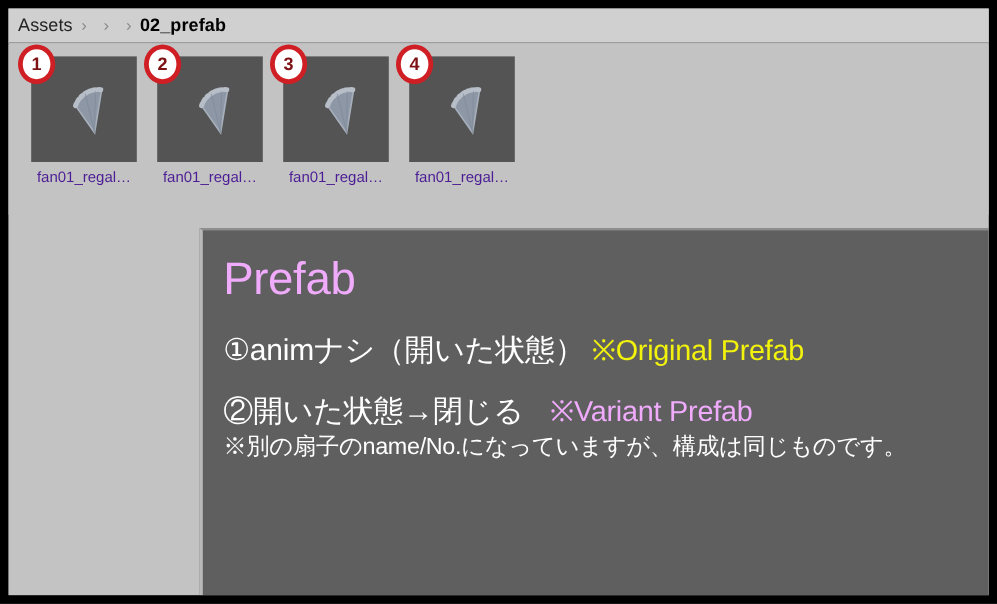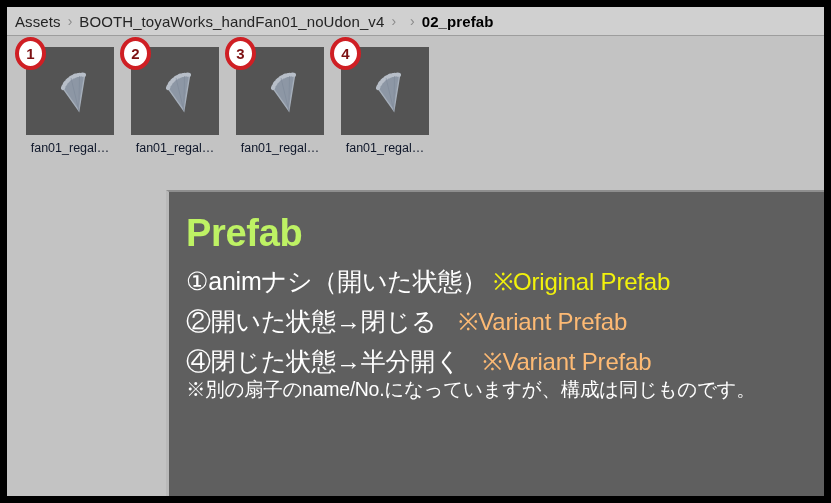--- a/index.html
+++ b/index.html
@@ -86,21 +86,21 @@
     width: 46px;
     height: 46px;
     margin-left: -21px;
     margin-top: -24px;
     transform: rotate(18deg);
   }
   .asset-label {
     margin-top: 6px;
     text-align: center;
     font-size: 12.5px;
-    color: #0f172a;
+    color: #4c1d95;
     white-space: nowrap;
     overflow: hidden;
   }
 
   
   .badge {
     position: absolute;
     width: 31px;
     height: 33px;
     border-radius: 50%;
@@ -123,55 +123,54 @@
     top: 183px;
     width: 658px;
     height: 306px;
     background: #5f5f5f;
     border-left: 3px solid #b9b9b9;
     border-top: 2px solid #8e8e8e;
     padding: 22px 0 0 17px;
   }
   #panel-title {
     font-size: 38px;
-    font-weight: bold;
-    color: #bef264;
+    font-weight: normal;
+    color: #f0abfc;
     line-height: 1.05;
     letter-spacing: -0.3px;
   }
   .panel-line {
     font-size: 25px;
     color: #ffffff;
     line-height: 1.0;
-    margin-top: 15px;
+    margin-top: 26px;
     white-space: nowrap;
     letter-spacing: -0.2px;
   }
   .tag-yellow { color: #f2f20c; font-size: 24px; }
-  .tag-green  { color: #fdba74; font-size: 24px; }
+  .tag-green  { color: #f0abfc; font-size: 24px; }
   .panel-note {
     font-size: 19.5px;
     color: #ffffff;
     margin-top: 2px;
     white-space: nowrap;
     letter-spacing: -0.3px;
   }
   .gap-sm { display:inline-block; width: 6px; }
   .gap-md { display:inline-block; width: 22px; }
 </style>
 </head>
 <body>
 
 <div id="screen">
   <div id="window">
 
     <div id="breadcrumb-bar">
         <span class="crumb">Assets</span>
         <span class="crumb-sep">›</span>
-        <span class="crumb">BOOTH_toyaWorks_handFan01_noUdon_v4</span>
         <span class="crumb-sep">›</span>
         <span class="crumb-sep">›</span>
         <span class="crumb current">02_prefab</span>
       </div>
 
     <div id="asset-grid">
         <div class="asset-cell" style="left: 19px;">
           <div class="asset-thumb">
             <svg class="fan-shape" viewBox="0 0 100 100">
               <g opacity="0.82">
@@ -231,19 +230,18 @@
           <div class="asset-label">fan01_regal…</div>
         </div>
         <div class="badge" style="left: 323px; top: 0px;">4</div>
       </div>
 
     <div id="overlay-panel">
       <div id="panel-title">Prefab</div>
       <div id="panel-lines">
           <div class="panel-line"><span>①animナシ（開いた状態）</span><span class="gap-sm"></span><span class="tag-yellow">※Original Prefab</span></div>
           <div class="panel-line"><span>②開いた状態→閉じる</span><span class="gap-md"></span><span class="tag-green">※Variant Prefab</span></div>
-          <div class="panel-line"><span>④閉じた状態→半分開く</span><span class="gap-md"></span><span class="tag-green">※Variant Prefab</span></div>
         </div>
       <div class="panel-note">※別の扇子のname/No.になっていますが、構成は同じものです。</div>
     </div>
 
   </div>
 </div>
 
 </body></html>

